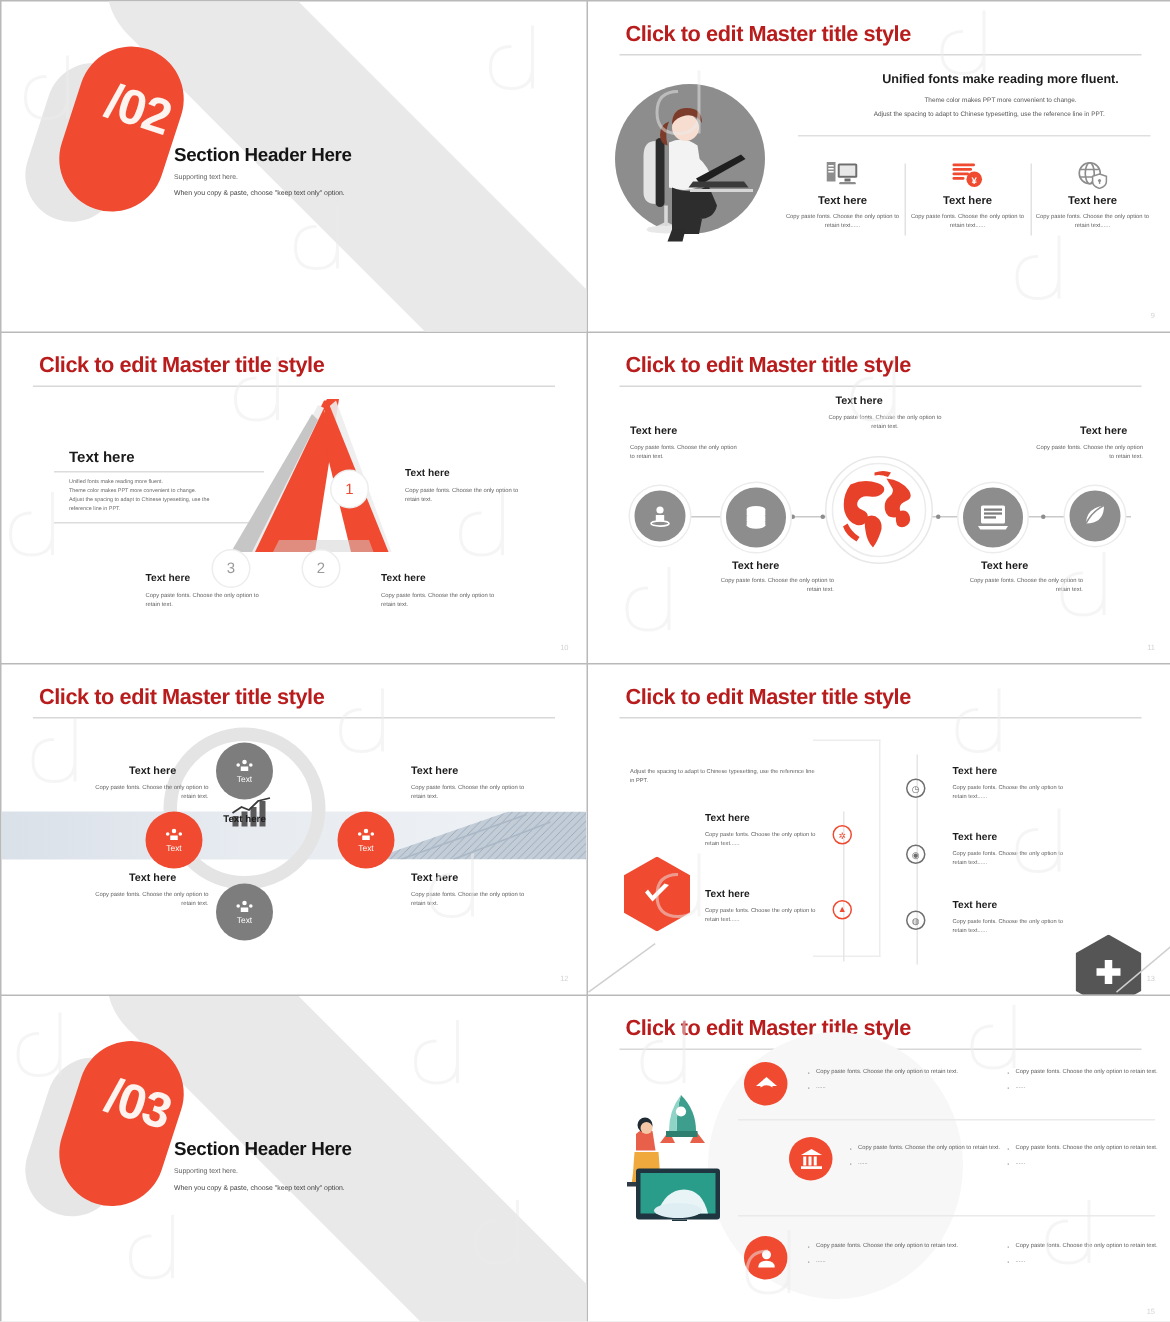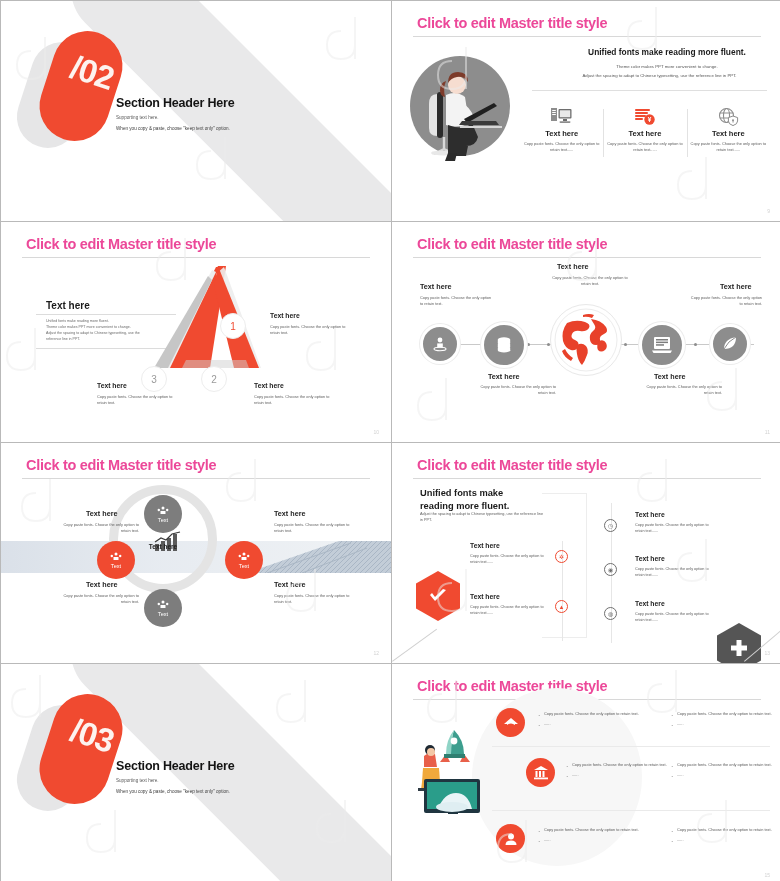--- a/index.html
+++ b/index.html
@@ -29,21 +29,21 @@
     pointer-events:none;
     opacity:.5;
     z-index:5;
   }
   .wm svg{ width:100%; height:100%; display:block; }
 
   
   .title{
     position:absolute;
     left:25px; top:14px;
-    font-size:14.5px; font-weight:bold; color:#ec4899;
+    font-size:14.5px; font-weight:bold; color:#b91c1c;
     letter-spacing:-.3px;
     white-space:nowrap;
   }
   .title-rule{
     position:absolute;
     left:21px; top:35px; width:348px; height:1px;
     background:#d8d8d8;
   }
   .pageno{
     position:absolute; right:12px; bottom:7px;
@@ -597,22 +597,20 @@
       <path d="M300 140 q-14 0 -14 14 t14 14 q14 0 14 -14 M314 126 v42"></path>
     </g>
         </svg>
   </div>
 </div>
 
 <div class="slide">
   <div class="title">Click to edit Master title style</div>
   <div class="title-rule"></div>
 
-  <div class="s6-h" style="white-space:pre-line;">Unified fonts make
-reading more fluent.</div>
   <div class="s6-s">Adjust the spacing to adapt to Chinese typesetting, use the reference line in PPT.</div>
   <div class="s6-box"></div>
   <div class="s6-vline" style="left:170px;top:98px;height:100px;"></div>
   <div class="s6-vline" style="left:219px;top:60px;height:140px;"></div>
 
   <div class="s6-hex" style="left:24px;top:128px;background:#f04a30;">
     <svg width="20" height="16" viewBox="0 0 20 16">
           <path d="M2 7 L7 13 L18 2 L15 1 L7 9 L4 5z" fill="#fff"></path>
         </svg>
   </div>

